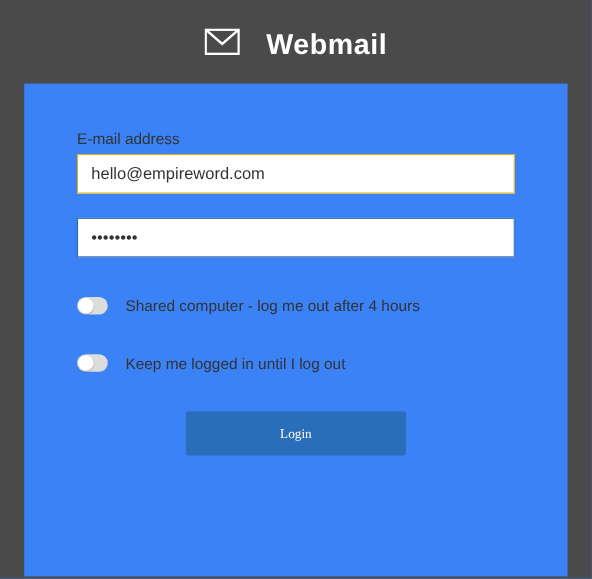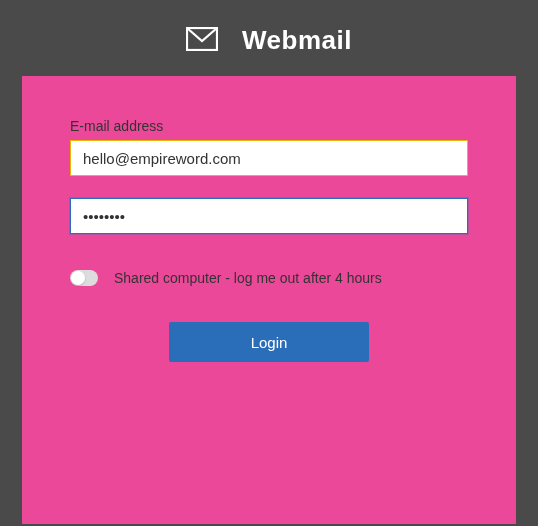--- a/index.html
+++ b/index.html
@@ -28,21 +28,21 @@
       stroke: #fff;
       stroke-width: 2.2;
     }
     .header-title {
       color: #fff;
       font-size: 26px;
       font-weight: 600;
       letter-spacing: 0.5px;
     }
     .card {
-      background: #ec4899;
+      background: #3b82f6;
       margin: 0 22px;
       padding: 42px 48px 48px 48px;
       height: 448px;
     }
     .field-group {
       margin-bottom: 22px;
     }
     .label {
       display: block;
       font-size: 14px;
@@ -96,23 +96,24 @@
       color: #333;
     }
     .login-btn {
       display: block;
       margin: 0 auto;
       width: 200px;
       height: 40px;
       background: #2a6db8;
       color: #fff;
       border: none;
-      font-size: 15px;
+      font-size: 12px;
       cursor: pointer;
       border-radius: 2px;
+      font-family: Liberation Serif, serif;
     }
   </style>
 </head>
 <body>
 
 <div class="header">
   <span>
     <svg viewBox="0 0 32 24">
       <rect x="1" y="1" width="30" height="22"></rect>
       <polyline points="1,1 16,14 31,1"></polyline>
@@ -130,17 +131,21 @@
 
   <div class="field-group">
     <input type="text" class="text-input focused" value="••••••••" style="">
   </div>
 
   <div class="toggles">
     <div class="toggle-row">
       <div class="toggle"></div>
       <span class="toggle-label">Shared computer - log me out after 4 hours</span>
     </div>
+    <div class="toggle-row">
+      <div class="toggle"></div>
+      <span class="toggle-label">Keep me logged in until I log out</span>
+    </div>
   </div>
 
   <button class="login-btn">Login</button>
 
 </div>
 
 </body></html>

